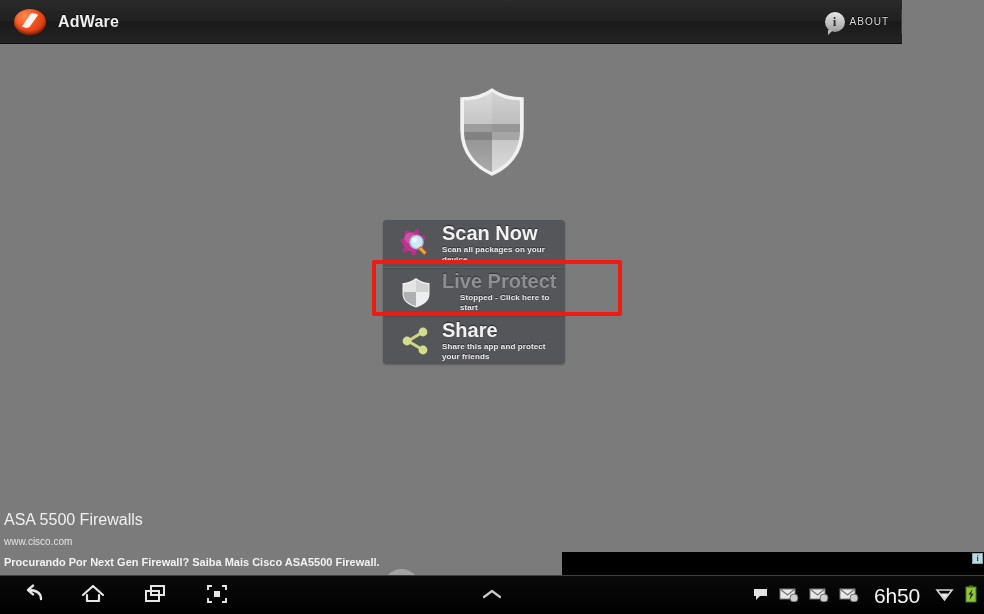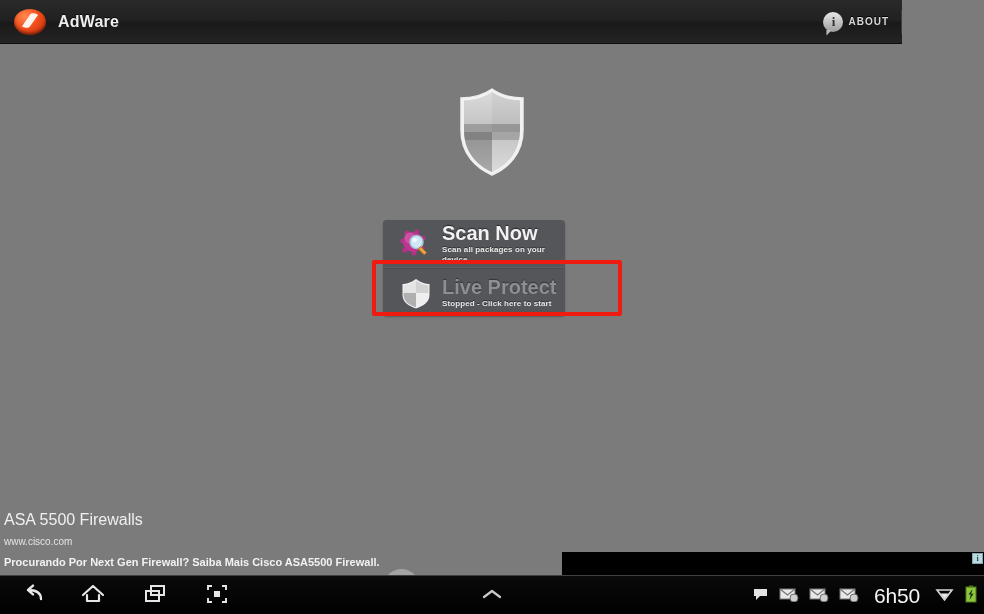--- a/index.html
+++ b/index.html
@@ -32,21 +32,21 @@
     opacity:.92;
   }
   .app-title{
     margin-left:12px; color:#efefef; font-size:16px; font-weight:bold;
     letter-spacing:.2px; text-shadow:0 -1px 0 rgba(0,0,0,.7);
   }
   .header-actions{ margin-left:auto; display:flex; align-items:center; height:44px; }
   .hdr-btn{ display:flex; align-items:center; height:44px; padding:0 12px; }
   .hdr-sep{ width:1px; height:24px; background:#3d3d3d; }
   .hdr-label{
-    color:#d8d8d8; font-size:10px; font-weight:bold; letter-spacing:1px;
+    color:#d8d8d8; font-size:10px; font-weight:normal; letter-spacing:1px;
     margin-left:5px; text-shadow:0 -1px 0 #000;
   }
   .icon-info{
     width:20px; height:20px; position:relative;
     border-radius:50%;
     background:linear-gradient(180deg,#e8e8e8,#9d9d9d);
     display:flex; align-items:center; justify-content:center;
   }
   .icon-info::after{
     content:""; position:absolute; left:3px; bottom:-4px;
@@ -91,21 +91,21 @@
   .row-title{
     font-size:20px; font-weight:bold; color:#f2f2f2; line-height:20px;
     text-shadow:0 -1px 1px rgba(0,0,0,.55);
   }
   .row-sub{
     font-size:8px; font-weight:bold; color:#eaeaea; line-height:10px;
     margin-top:2px; letter-spacing:.1px;
     text-shadow:0 -1px 0 rgba(0,0,0,.5);
   }
   .row-dim .row-title{ color:#8e8f92; text-shadow:0 -1px 1px rgba(0,0,0,.4); }
-  .row-dim .row-sub{ color:#e6e6e6; }
+  .row-dim .row-sub{ color:#e6e6e6;margin-left:18px; }
 
   
   .highlight-box{
     position:absolute; left:372px; top:216px; width:250px; height:56px;
     border:4px solid #f01b10; border-radius:2px;
     pointer-events:none;
   }
 
   
   .ad-area{
@@ -254,20 +254,37 @@
             <rect x="17" y="17" width="17" height="17" fill="#eeeeee"></rect>
           </g>
         </svg>
       </div>
       <div class="row-text">
         <div class="row-title">Live Protect</div>
         <div class="row-sub">Stopped - Click here to start</div>
       </div>
     </div>
 
+    <div class="menu-row">
+      <div class="row-icon">
+        <svg width="34" height="34" viewBox="0 0 34 34">
+          <g stroke="#ccd67f" stroke-width="3.2" fill="none">
+            <path d="M9 17 L24 8"></path>
+              <path d="M9 17 L24 26"></path>
+          </g>
+          <circle cx="24" cy="8" r="4.4" fill="#d4dd8c"></circle>
+          <circle cx="8" cy="17" r="4.4" fill="#d4dd8c"></circle>
+          <circle cx="24" cy="26" r="4.4" fill="#d4dd8c"></circle>
+        </svg>
+      </div>
+      <div class="row-text">
+        <div class="row-title">Share</div>
+        <div class="row-sub">Share this app and protect your friends</div>
+      </div>
+    </div>
   </div>
 
   <div class="highlight-box"></div>
 
   <div class="ad-area">
     <div class="ad-text-block">
       <div class="ad-headline">ASA 5500 Firewalls</div>
       <div class="ad-url">www.cisco.com</div>
       <div class="ad-desc">Procurando Por Next Gen Firewall? Saiba Mais Cisco ASA5500 Firewall.</div>
     </div>

